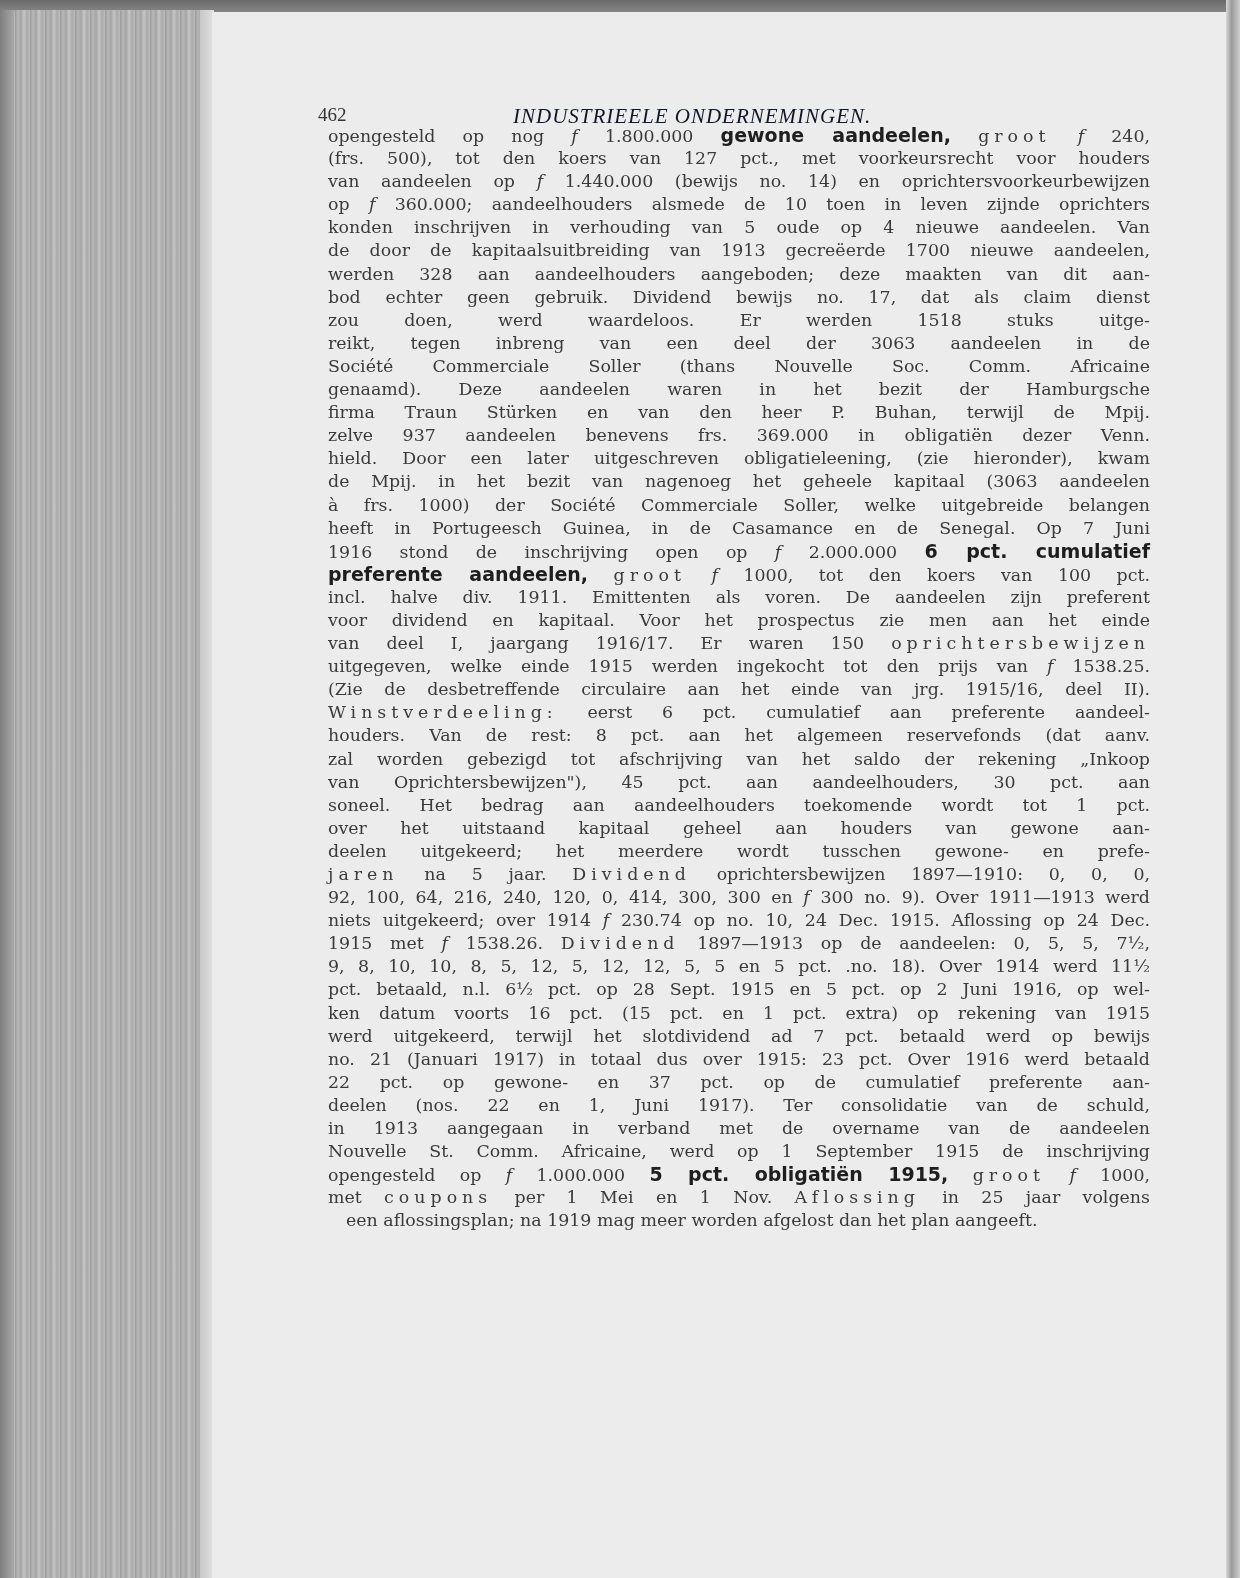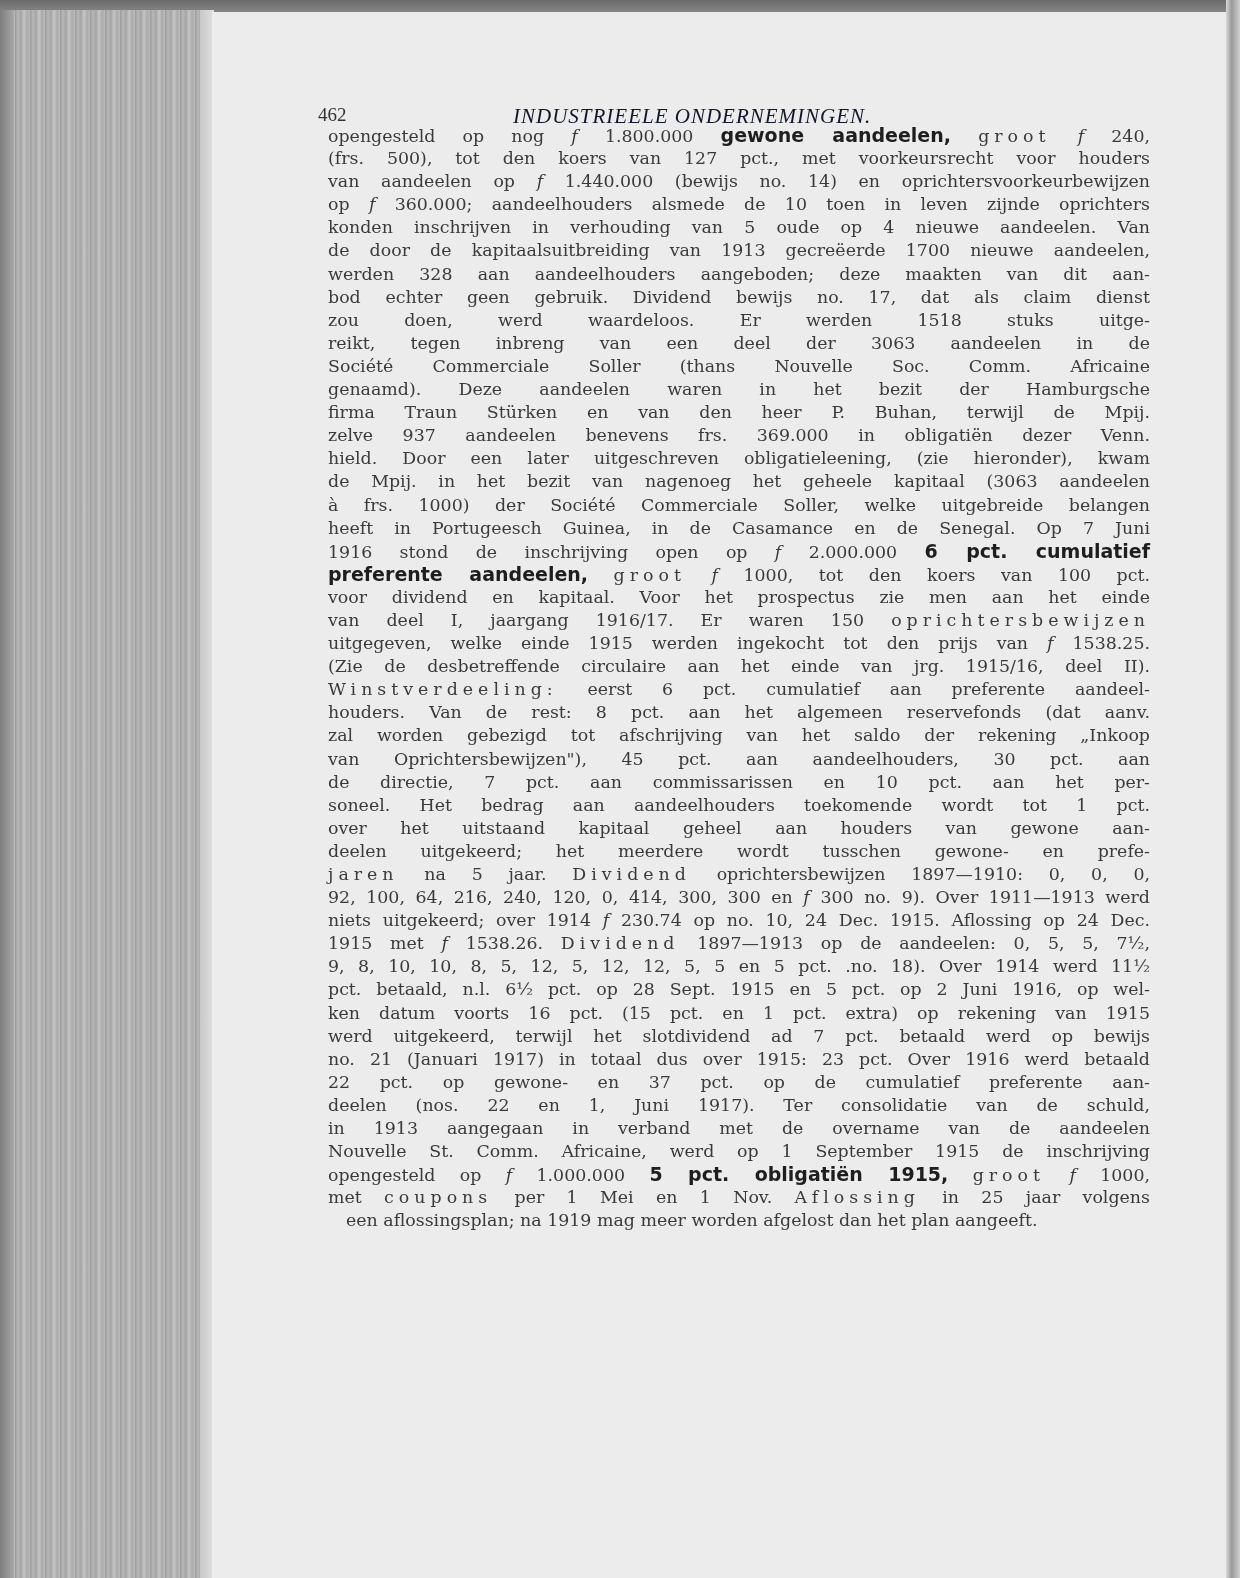--- a/index.html
+++ b/index.html
@@ -91,29 +91,29 @@
     <span class="line"><span>Société Commerciale Soller (thans Nouvelle Soc. Comm. Africaine</span></span>
     <span class="line"><span>genaamd). Deze aandeelen waren in het bezit der Hamburgsche</span></span>
     <span class="line"><span>firma Traun Stürken en van den heer P. Buhan, terwijl de Mpij.</span></span>
     <span class="line"><span>zelve 937 aandeelen benevens frs. 369.000 in obligatiën dezer Venn.</span></span>
     <span class="line"><span>hield. Door een later uitgeschreven obligatieleening, (zie hieronder), kwam</span></span>
     <span class="line"><span>de Mpij. in het bezit van nagenoeg het geheele kapitaal (3063 aandeelen</span></span>
     <span class="line"><span>à frs. 1000) der Société Commerciale Soller, welke uitgebreide belangen</span></span>
     <span class="line"><span>heeft in Portugeesch Guinea, in de Casamance en de Senegal. Op 7 Juni</span></span>
     <span class="line"><span>1916 stond de inschrijving open op </span><span style="font-style: italic;">f</span><span> 2.000.000 </span><span class="bold">6 pct. cumulatief</span></span>
     <span class="line"><span class="bold">preferente aandeelen,</span><span> </span><span class="spaced">groot</span><span> </span><span style="font-style: italic;">f</span><span> 1000, tot den koers van 100 pct.</span></span>
+    <span class="line"><span>incl. halve div. 1911. Emittenten als voren. De aandeelen zijn preferent</span></span>
     <span class="line"><span>voor dividend en kapitaal. Voor het prospectus zie men aan het einde</span></span>
     <span class="line"><span>van deel I, jaargang 1916/17. Er waren 150 </span><span class="spaced">oprichtersbewijzen</span></span>
     <span class="line"><span>uitgegeven, welke einde 1915 werden ingekocht tot den prijs van </span><span style="font-style: italic;">f</span><span> 1538.25.</span></span>
     <span class="line"><span>(Zie de desbetreffende circulaire aan het einde van jrg. 1915/16, deel II).</span></span>
     <span class="line"><span class="spaced">Winstverdeeling:</span><span> eerst 6 pct. cumulatief aan preferente aandeel-</span></span>
     <span class="line"><span>houders. Van de rest: 8 pct. aan het algemeen reservefonds (dat aanv.</span></span>
     <span class="line"><span>zal worden gebezigd tot afschrijving van het saldo der rekening „Inkoop</span></span>
     <span class="line"><span>van Oprichtersbewijzen"), 45 pct. aan aandeelhouders, 30 pct. aan</span></span>
-    <span class="line"><span>de directie, 7 pct. aan commissarissen en 10 pct. aan het per-</span></span>
     <span class="line"><span>soneel. Het bedrag aan aandeelhouders toekomende wordt tot 1 pct.</span></span>
     <span class="line"><span>over het uitstaand kapitaal geheel aan houders van gewone aan-</span></span>
     <span class="line"><span>deelen uitgekeerd; het meerdere wordt tusschen gewone- en prefe-</span></span>
     <span class="line"><span class="spaced">jaren</span><span> na 5 jaar. </span><span class="spaced">Dividend</span><span> oprichtersbewijzen 1897—1910: 0, 0, 0,</span></span>
     <span class="line"><span>92, 100, 64, 216, 240, 120, 0, 414, 300, 300 en </span><span style="font-style: italic;">f</span><span> 300 no. 9). Over 1911—1913 werd</span></span>
     <span class="line"><span>niets uitgekeerd; over 1914 </span><span style="font-style: italic;">f</span><span> 230.74 op no. 10, 24 Dec. 1915. Aflossing op 24 Dec.</span></span>
     <span class="line"><span>1915 met </span><span style="font-style: italic;">f</span><span> 1538.26. </span><span class="spaced">Dividend</span><span> 1897—1913 op de aandeelen: 0, 5, 5, 7½,</span></span>
     <span class="line"><span>9, 8, 10, 10, 8, 5, 12, 5, 12, 12, 5, 5 en 5 pct. .no. 18). Over 1914 werd 11½</span></span>
     <span class="line"><span>pct. betaald, n.l. 6½ pct. op 28 Sept. 1915 en 5 pct. op 2 Juni 1916, op wel-</span></span>
     <span class="line"><span>ken datum voorts 16 pct. (15 pct. en 1 pct. extra) op rekening van 1915</span></span>

